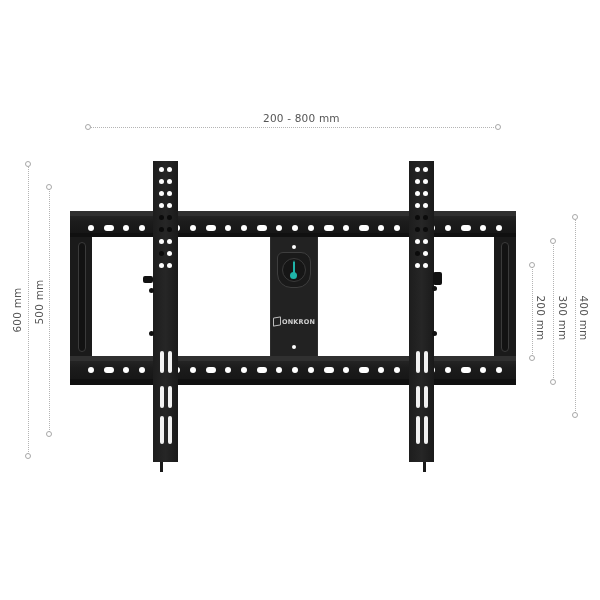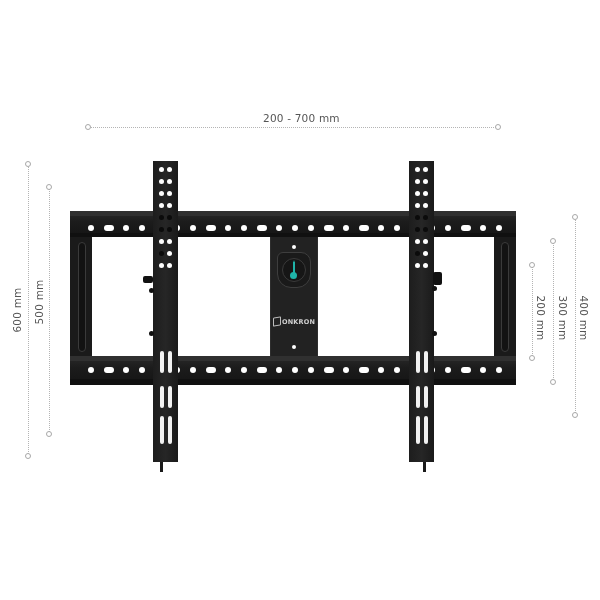--- a/index.html
+++ b/index.html
@@ -23,21 +23,21 @@
   .pin{position:absolute;background:#1a1a1a;}
   .knob{position:absolute;background:#111;border-radius:2px;}
 </style>
 </head>
 <body>
 
 <div>
   <div class="dim-h" style="left:88px;top:127px;width:410px;"></div>
   <div class="end" style="left:85px;top:124px;"></div>
   <div class="end" style="left:495px;top:124px;"></div>
-  <div class="lbl" style="left:263px;top:112px;">200 - 700 mm</div>
+  <div class="lbl" style="left:263px;top:112px;">200 - 800 mm</div>
 </div>
 
 <div>
   <div class="dim-v" style="left:28px;top:165px;height:289px;"></div>
   <div class="end" style="left:25px;top:161px;"></div>
   <div class="end" style="left:25px;top:453px;"></div>
   <div class="lbl lbl-ccw" style="left:17px;top:310px;">600 mm</div>
 </div>
 
 <div>

